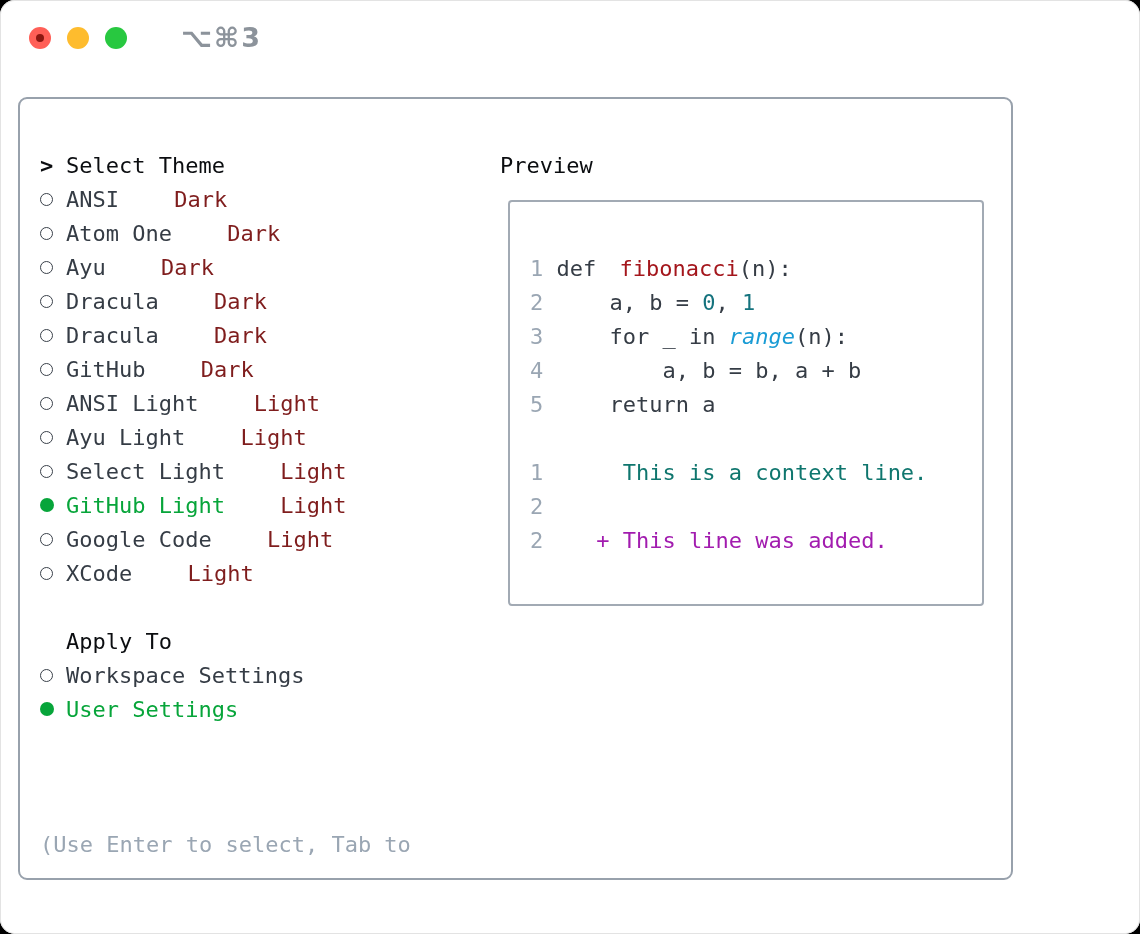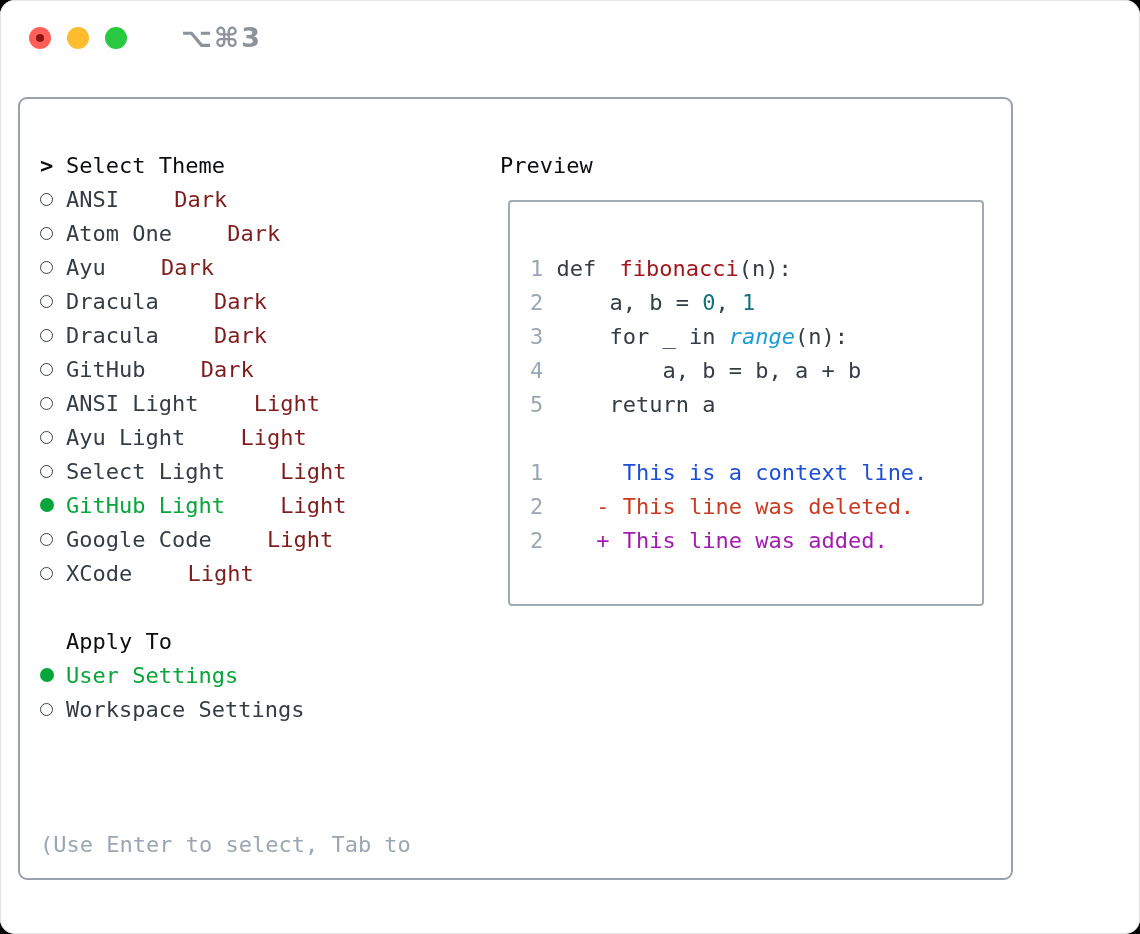--- a/index.html
+++ b/index.html
@@ -35,21 +35,21 @@
   .hint{margin-top:34px;color:#9aa6b3;font-size:22px;line-height:34px;white-space:pre;}
   
   .preview-box{margin-top:18px;margin-left:8px;width:476px;height:406px;box-sizing:border-box;
                border:2px solid #a2aab4;border-radius:4px;padding:49px 0 0 20px;overflow:hidden;background:#fff;}
   .pline{height:34px;display:flex;align-items:center;font-size:22px;white-space:pre;}
   .lnum{color:#9aa6b3;}
   .tok-code{color:#353c45;}
   .tok-function{color:#a4161c;margin-left:10px;}
   .tok-number{color:#15737e;}
   .tok-builtin{color:#1a9cd5;font-style:italic;}
-  .tok-context{color:#1d4ed8;}
+  .tok-context{color:#0f766e;}
   .tok-deleted{color:#c93a21;}
   .tok-added{color:#a21caf;}
 </style>
 </head>
 <body>
 
 <div class="window">
 
   <div class="titlebar">
     <span class="tl tl-red"></span>
@@ -82,41 +82,41 @@
         </div>
 
       <div class="row blank"></div>
 
       <div class="row">
         <span class="mark"></span>
         <span class="hdr">Apply To</span>
       </div>
 
       <div id="apply-items">
+          <div class="row"><span class="mark"><span class="circ"></span></span><span class="label">Workspace Settings</span></div>
           <div class="row selected"><span class="mark"><span class="circ sel"></span></span><span class="label">User Settings</span></div>
-          <div class="row"><span class="mark"><span class="circ"></span></span><span class="label">Workspace Settings</span></div>
         </div>
 
       <div class="hint">
         <div>(Use Enter to select, Tab to</div>
         <div>change focus)</div>
       </div>
     </div>
 
     <div class="right-col">
       <div class="row">
         <span class="hdr">Preview</span>
       </div>
       <div class="preview-box" id="preview-lines">
           <div class="pline"><span class="lnum">1 </span><span class="tok-code">def </span><span class="tok-function">fibonacci</span><span class="tok-code">(n):</span></div>
           <div class="pline"><span class="lnum">2 </span><span class="tok-code">    a, b = </span><span class="tok-number">0</span><span class="tok-code">, </span><span class="tok-number">1</span></div>
           <div class="pline"><span class="lnum">3 </span><span class="tok-code">    for _ in </span><span class="tok-builtin">range</span><span class="tok-code">(n):</span></div>
           <div class="pline"><span class="lnum">4 </span><span class="tok-code">        a, b = b, a + b</span></div>
           <div class="pline"><span class="lnum">5 </span><span class="tok-code">    return a</span></div>
           <div class="pline"><span class="lnum"></span></div>
           <div class="pline"><span class="lnum">1 </span><span class="tok-context">     This is a context line.</span></div>
-          <div class="pline"><span class="lnum">2 </span><span class="tok-deleted">   - This line was deleted.</span></div>
+          <div class="pline"><span class="lnum">2 </span></div>
           <div class="pline"><span class="lnum">2 </span><span class="tok-added">   + This line was added.</span></div>
         </div>
     </div>
 
   </div>
 </div>
 
 </body></html>

